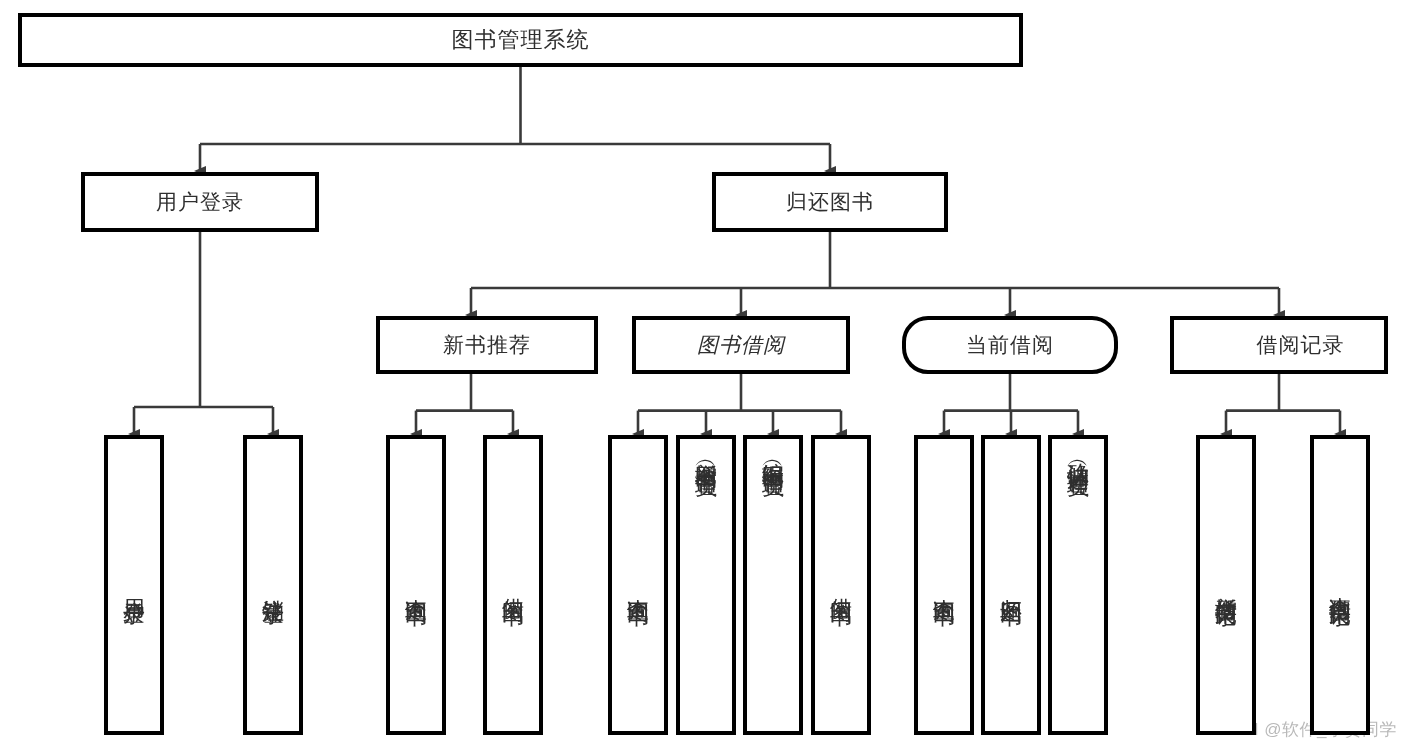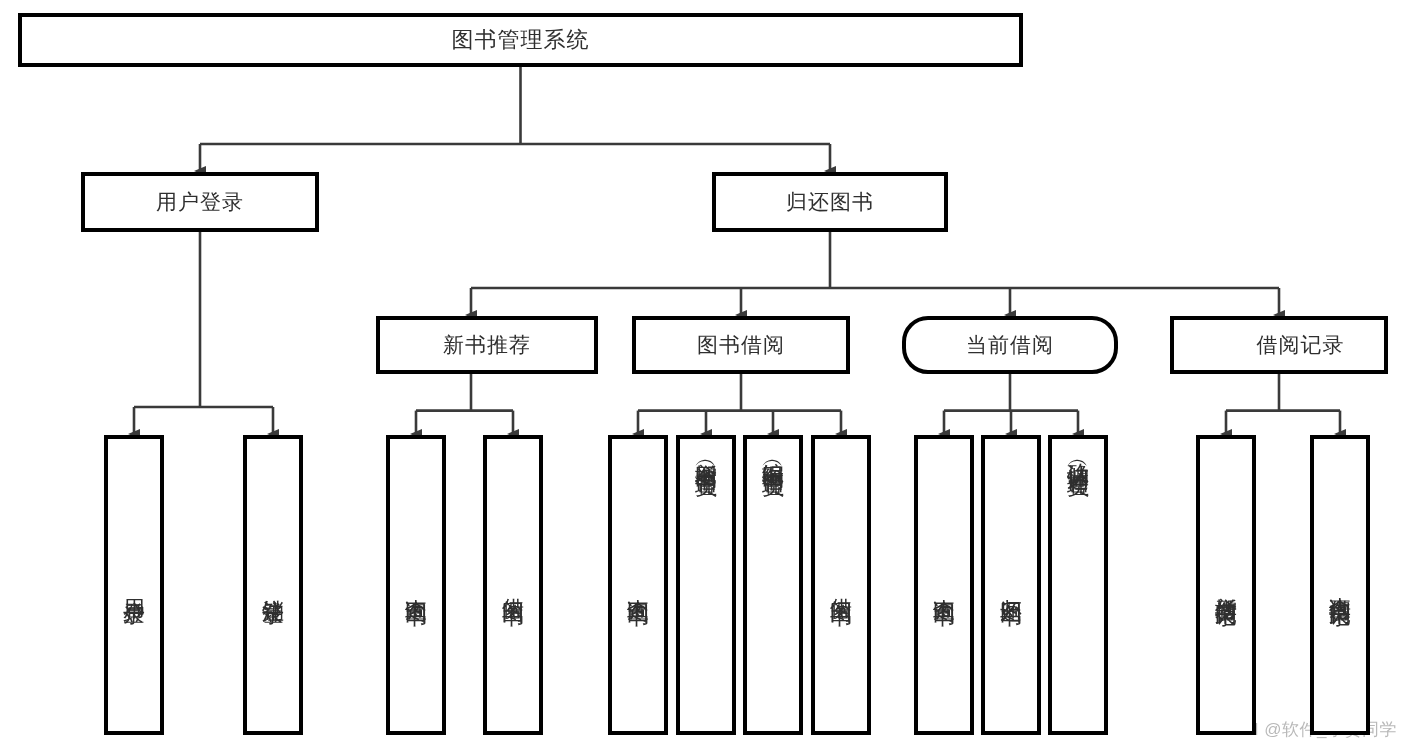--- a/index.html
+++ b/index.html
@@ -105,21 +105,21 @@
         <path d="M1226,410.6 L1226,434" marker-end="url(#arrow)"></path>
         <path d="M1340,410.6 L1340,434" marker-end="url(#arrow)"></path>
       </g>
   </svg>
 
   <div class="watermark">CSDN @软件_小贺同学</div>
 <div class="node h root" style="left: 18px; top: 13px; width: 1005px; height: 54px;">图书管理系统</div>
     <div class="node h" style="left: 81px; top: 172px; width: 238px; height: 60px;">用户登录</div>
     <div class="node h" style="left: 712px; top: 172px; width: 236px; height: 60px;">归还图书</div>
     <div class="node h" style="left: 376px; top: 316px; width: 222px; height: 58px;">新书推荐</div>
-    <div class="node h" style="left: 632px; top: 316px; width: 218px; height: 58px;">图书借阅</div>
+    <div class="node h" style="left: 632px; top: 316px; width: 218px; height: 58px; font-style: italic;">图书借阅</div>
     <div class="node h" style="left: 902px; top: 316px; width: 216px; height: 58px; border-radius: 26px;">当前借阅</div>
     <div class="node h" style="left: 1170px; top: 316px; width: 218px; height: 58px; padding-left: 43px;">借阅记录</div>
     <div class="node v" style="left: 104px; top: 435px; width: 60px; height: 300px;">用户登录</div>
     <div class="node v" style="left: 243px; top: 435px; width: 60px; height: 300px;">注销登录</div>
     <div class="node v" style="left: 386px; top: 435px; width: 60px; height: 300px;">查询图书</div>
     <div class="node v" style="left: 483px; top: 435px; width: 60px; height: 300px;">借阅图书</div>
     <div class="node v" style="left: 608px; top: 435px; width: 60px; height: 300px;">查询图书</div>
     <div class="node v top" style="left: 676px; top: 435px; width: 60px; height: 300px;">新增图书（管理员）</div>
     <div class="node v top" style="left: 743px; top: 435px; width: 60px; height: 300px;">编辑图书（管理员）</div>
     <div class="node v" style="left: 811px; top: 435px; width: 60px; height: 300px;">借阅图书</div>

